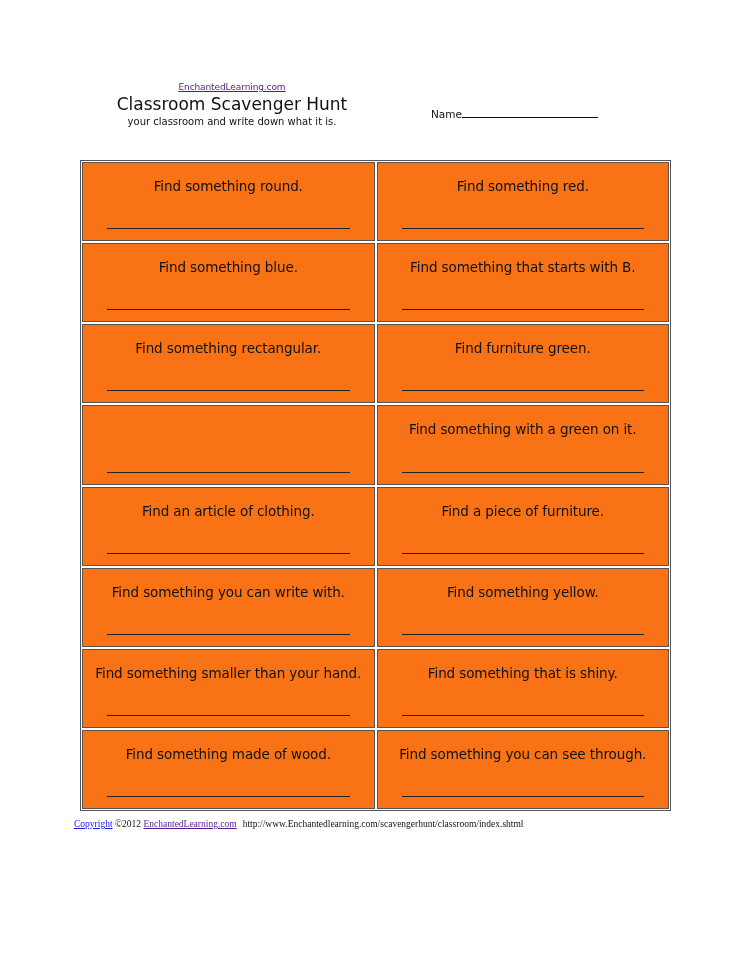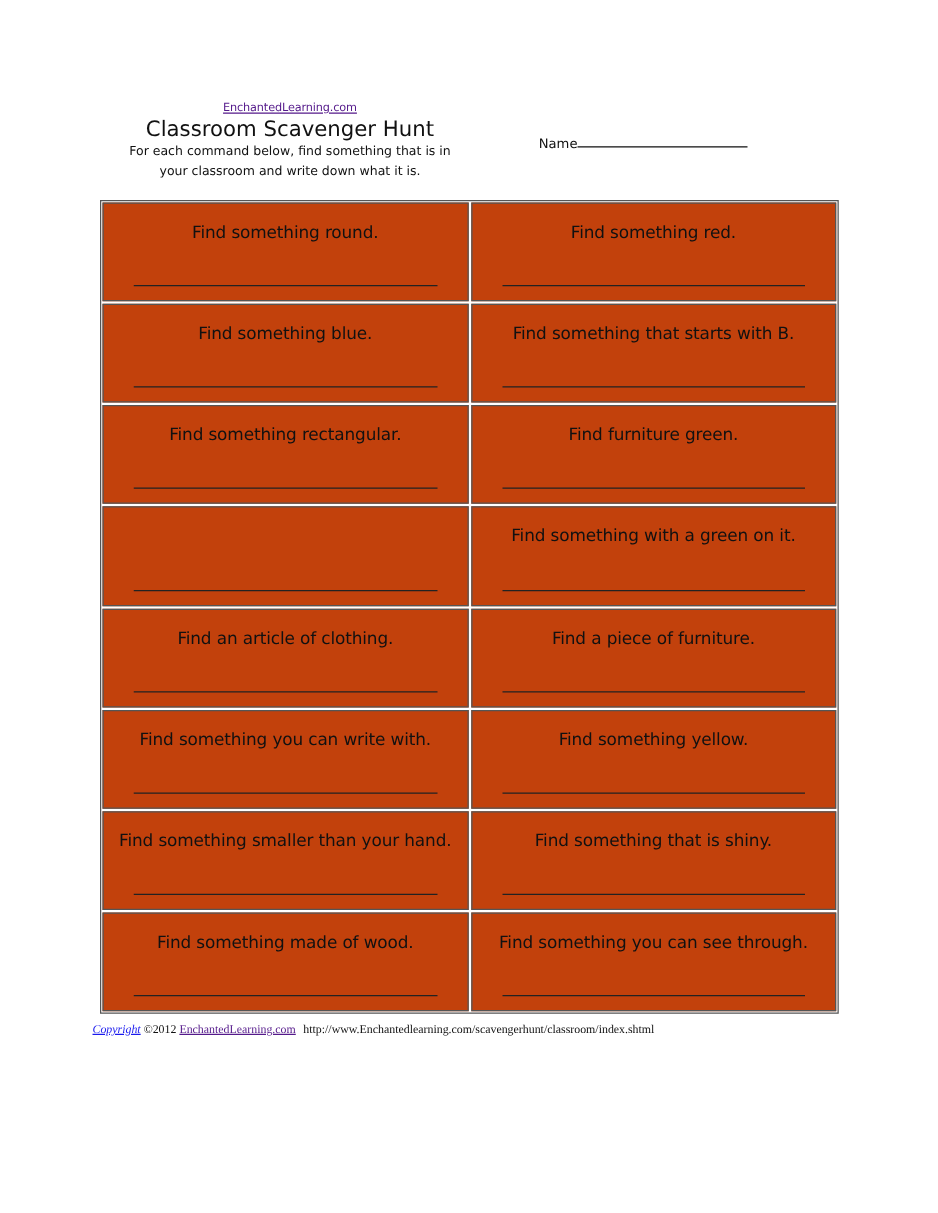--- a/index.html
+++ b/index.html
@@ -10,37 +10,36 @@
   .site-link { font-size: 9px; color: #551a8b; text-decoration: underline; display: block; margin-bottom: 3px; letter-spacing: -0.1px; }
   .title { font-size: 17px; line-height: 18px; display: block; }
   .instructions { font-size: 10px; line-height: 15px; display: block; margin-top: 1px; }
 
   .name-field { position: absolute; left: 431px; top: 106px; font-size: 10.5px; }
   .name-line { display: inline-block; width: 136px; border-bottom: 1.3px solid #111; height: 11px; vertical-align: baseline; margin-left: 0px; }
 
   .grid { position: absolute; left: 80px; top: 160px; width: 591px; height: 651px;
           border: 1.5px solid #555; box-sizing: border-box; padding: 1px;
           display: grid; grid-template-columns: 1fr 1fr; grid-auto-rows: 1fr; gap: 2px; background: #fff; }
-  .cell { border: 1.5px solid #555; box-sizing: border-box; position: relative; background: #c2410c; text-decoration: underline; }
+  .cell { border: 1.5px solid #555; box-sizing: border-box; position: relative; background: #f97316; text-decoration: underline; }
   .cell-text { position: absolute; left: 0; right: 0; top: 15px; text-align: center; font-size: 13.5px; letter-spacing: -0.1px; }
   .answer-line { position: absolute; left: 24px; right: 24px; bottom: 11px; border-bottom: 1.4px solid #222; height: 0; }
 
   .footer { position: absolute; left: 74px; top: 819px; font-family: "Liberation Serif", serif; font-size: 9.5px; color: #111; white-space: nowrap; }
   .footer a { text-decoration: underline; }
-  .footer .copy-link { color: #1a1aee; font-style: italic; }
+  .footer .copy-link { color: #1a1aee; }
   .footer .el-link { color: #551a8b; }
   .footer .url { margin-left: 6px; }
 </style>
 </head>
 <body>
 
 <div class="header-left">
   <a class="site-link">EnchantedLearning.com</a>
   <span class="title">Classroom Scavenger Hunt</span>
-  <span class="instructions">For each command below, find something that is in</span>
   <span class="instructions">your classroom and write down what it is.</span>
 </div>
 
 <div class="name-field">
   <span>Name</span><span class="name-line"></span>
 </div>
 
 <div class="grid">
   <div class="cell">
       <div class="cell-text">Find something round.</div>

